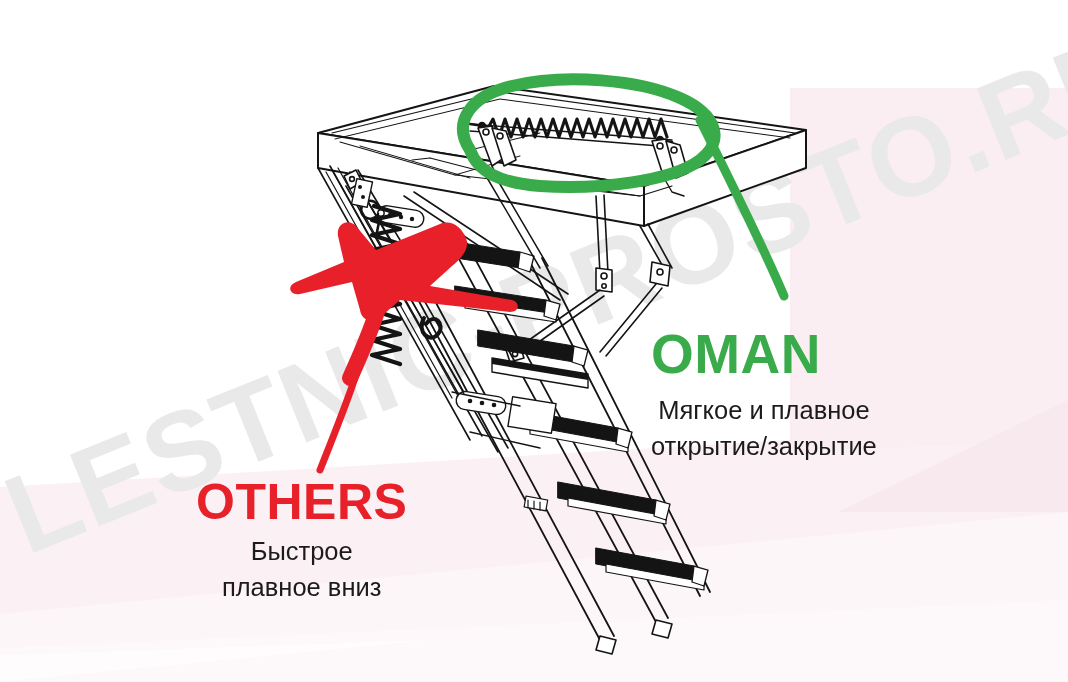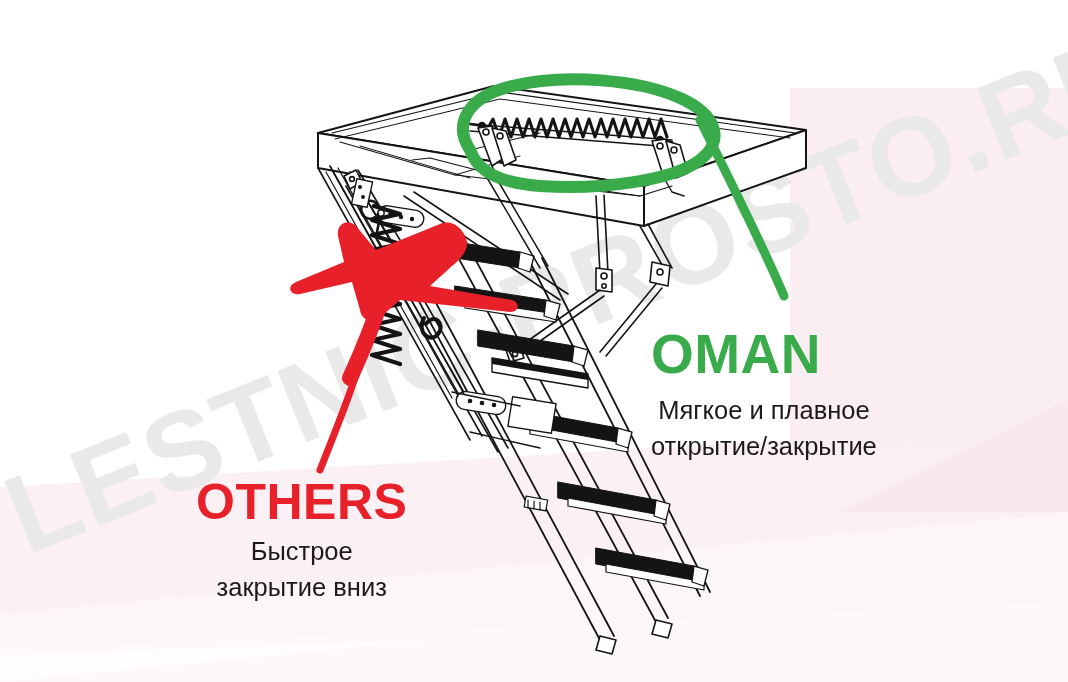--- a/index.html
+++ b/index.html
@@ -324,17 +324,17 @@
     <div class="sub">
       <span class="sub-line">Мягкое и плавное</span>
       <span class="sub-line">открытие/закрытие</span>
     </div>
   </div>
 
   <div class="callout" id="callout-others">
     <div class="title">OTHERS</div>
     <div class="sub">
       <span class="sub-line">Быстрое</span>
-      <span class="sub-line">закрытие вниз</span>
+      <span class="sub-line">плавное вниз</span>
     </div>
   </div>
 
 </div>
 
 </body></html>

